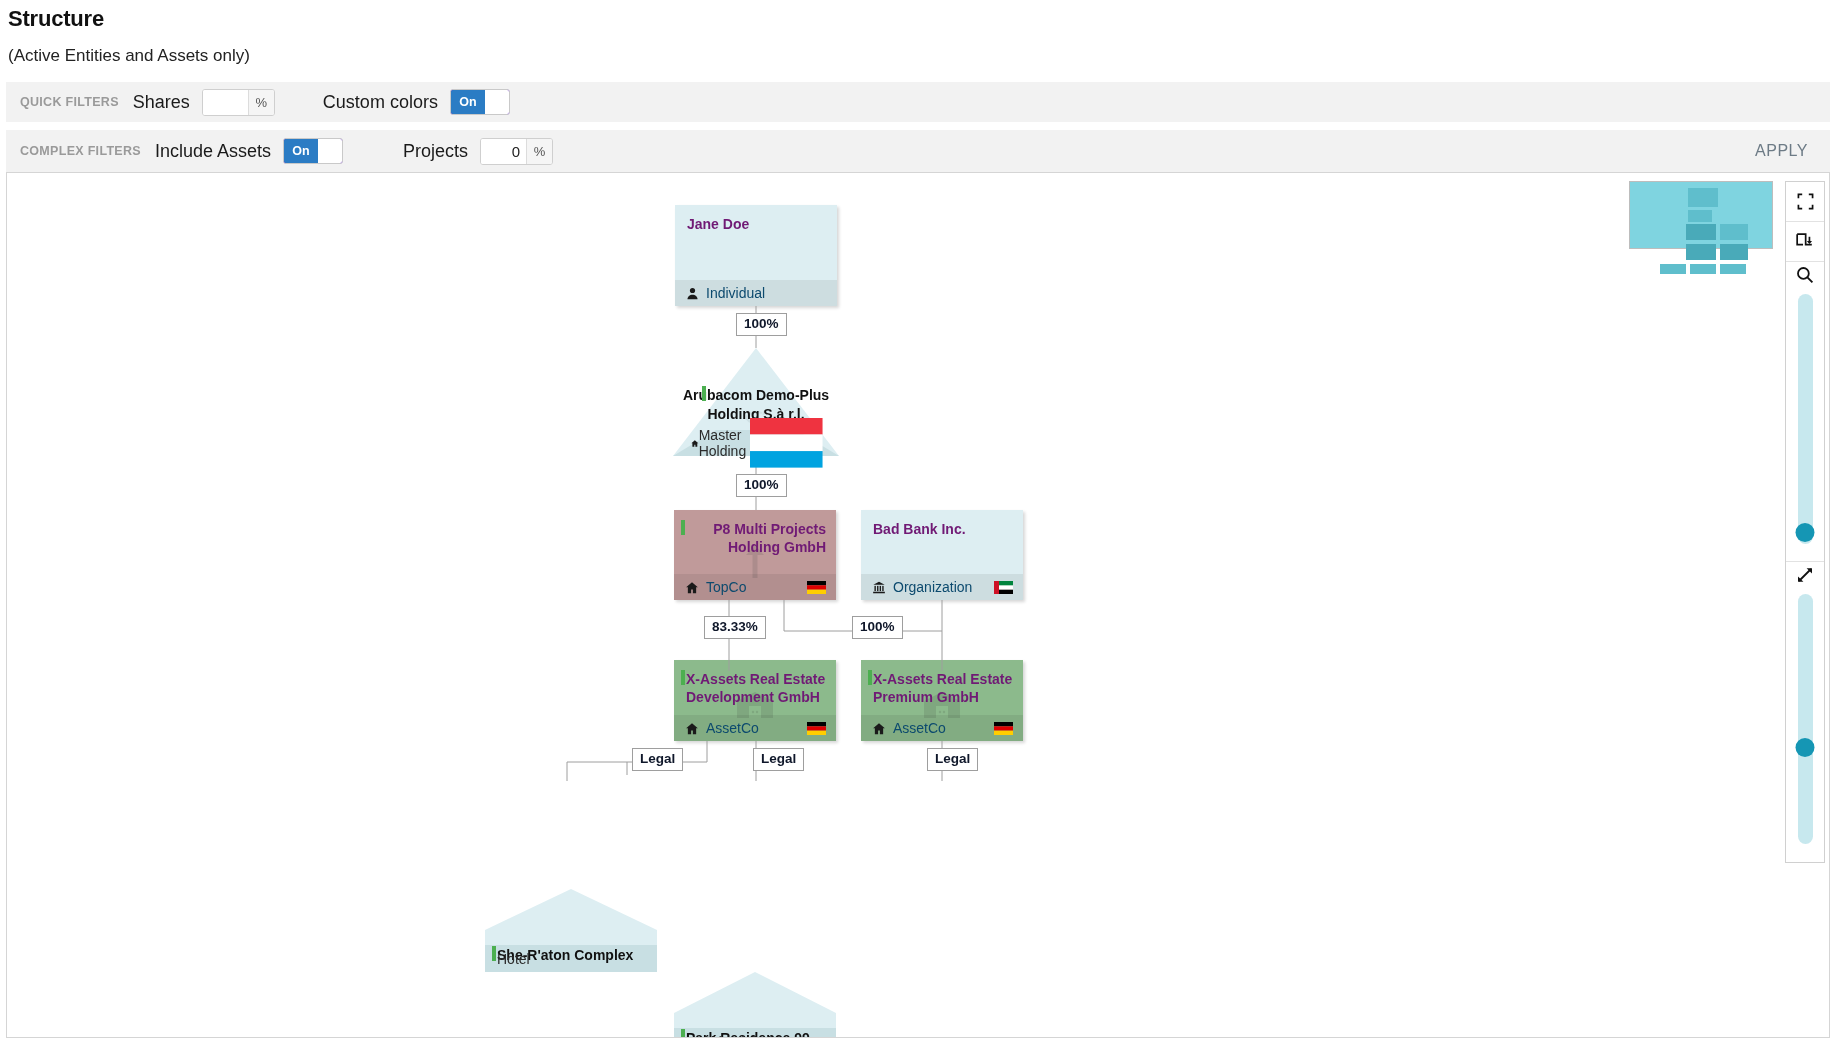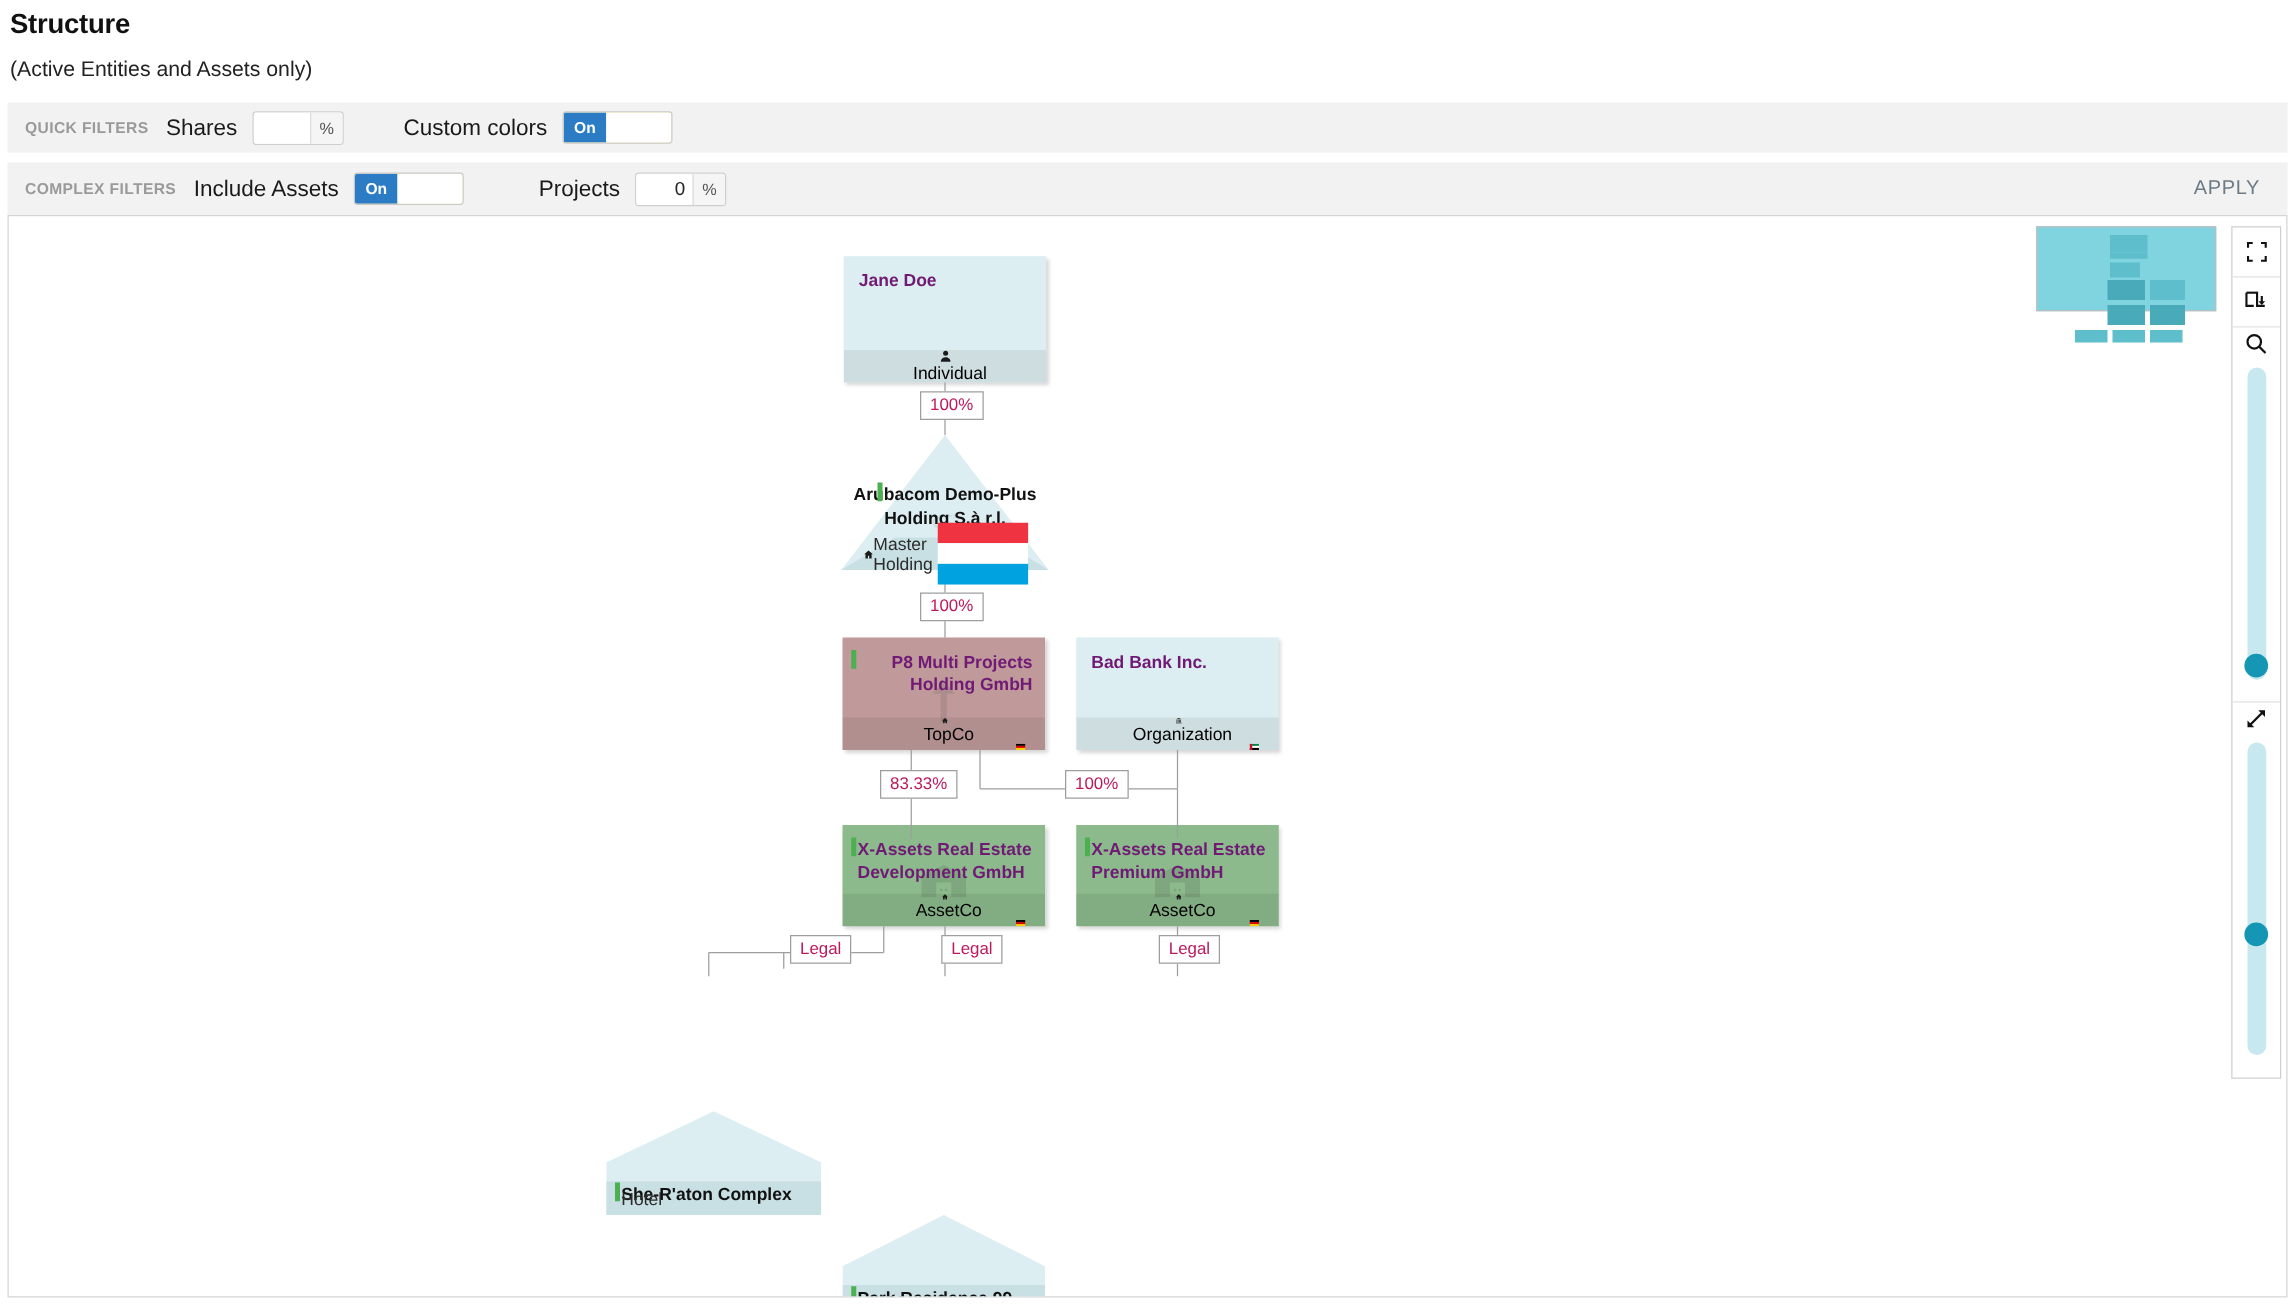--- a/index.html
+++ b/index.html
@@ -49,22 +49,22 @@
     background: #fff; color: #222;
   }
   .pct-input .unit {
     width: 26px; background: #f5f5f5; border-left: 1px solid #dcdcdc;
     font-size: 13px; color: #555;
     display: flex; align-items: center; justify-content: center;
   }
 
   
   .toggle {
-    display: flex; align-items: stretch; height: 26px; width: 88px;
-    border: 1px solid #c9c9c9; border-radius: 3px; overflow: hidden; background: #fef9c3;
+    display: flex; align-items: stretch; height: 26px; width: 60px;
+    border: 1px solid #c9c9c9; border-radius: 3px; overflow: hidden; background: #6d28d9;
     cursor: pointer;
   }
   .toggle .on {
     background: #2b7cc4; color: #fff; font-size: 12.5px; font-weight: bold;
     width: 34px; display: flex; align-items: center; justify-content: center;
   }
   .toggle .knob { flex: 1; background: #fff; }
 
   .apply-btn {
     position: absolute; right: 10px; top: 50%; transform: translateY(-50%);
@@ -118,22 +118,22 @@
   .box .title {
     font-size: 14px; font-weight: bold; color: #701a75;
     padding: 10px 10px 0 12px; line-height: 1.32; position: relative; z-index: 2;
   }
   .box .accent {
     position: absolute; left: 7px; top: 10px; width: 4px; height: 15px;
     background: #4caf50; z-index: 3;
   }
   .box .footer {
     margin-top: auto; height: 26px; display: flex; align-items: center;
-    padding: 0 10px 0 11px; font-size: 14px; color: #000000;
-    background: rgba(0,0,0,0.07); position: relative; z-index: 2; flex-direction: column;
+    padding: 0 10px 0 11px; font-size: 14px; color: #0c4a6e;
+    background: rgba(0,0,0,0.07); position: relative; z-index: 2;
   }
   .box .footer .ftxt { margin-left: 7px; }
   .box .flag { margin-left: auto; width: 19px; height: 13px; display: block; }
   .watermark {
     position: absolute; left: 50%; transform: translateX(-50%);
     opacity: 0.16; z-index: 1;
   }
 
   .box.mauve { background: #c09a9a; }
   .box.green { background: #8cba8c; }
@@ -171,22 +171,22 @@
   }
   .house .h-footer {
     position: absolute; left: 0; right: 0; bottom: 0; height: 27px;
     display: flex; align-items: center; padding: 0 12px;
     font-size: 14px; color: #2b2b2b; z-index: 3;
   }
 
   
   .conn-label {
     position: absolute; background: #fff; border: 1px solid #9e9e9e;
-    font-size: 13.5px; color: #be185d; padding: 2px 7px; white-space: nowrap;
-    z-index: 6; line-height: 1.25;
+    font-size: 13.5px; color: #0f172a; padding: 2px 7px; white-space: nowrap;
+    z-index: 6; line-height: 1.25; font-weight: bold;
   }
   .edges { position: absolute; left: 0; top: 0; width: 100%; height: 100%; z-index: 1; }
 </style>
 </head>
 <body>
 
 <div class="page-title">Structure</div>
 <div class="page-subtitle">(Active Entities and Assets only)</div>
 
 <div class="filter-bar quick">

